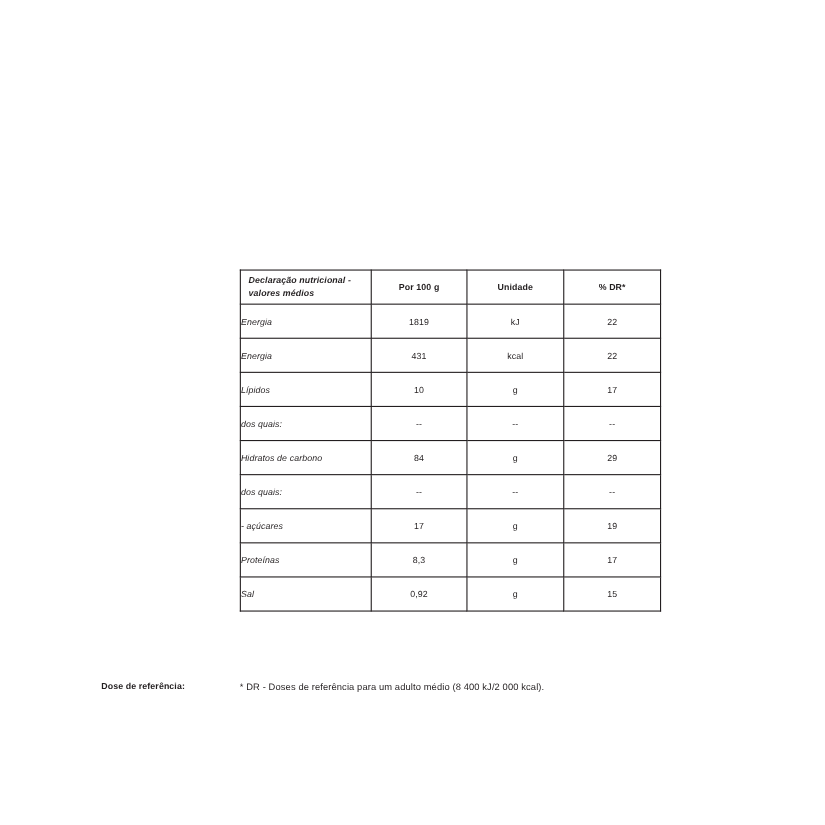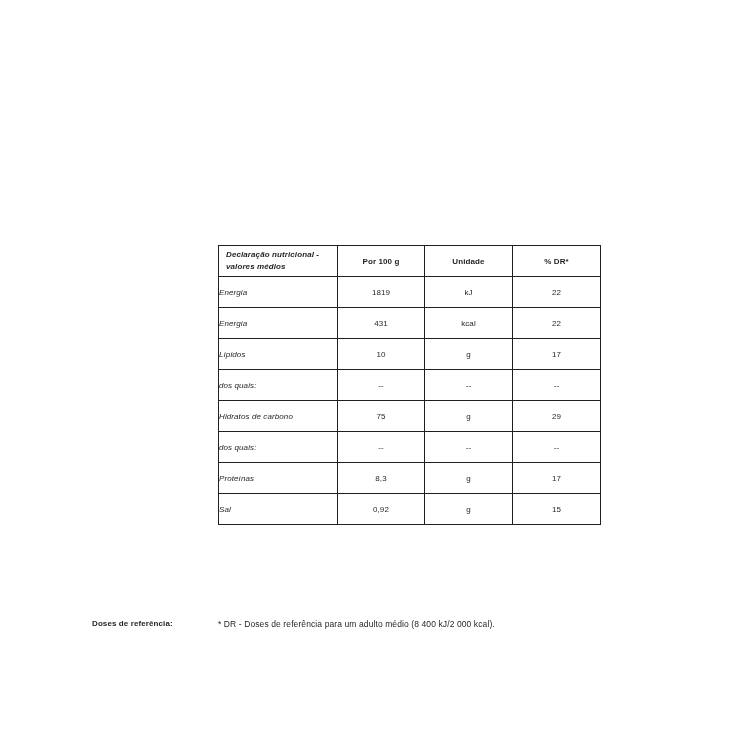--- a/index.html
+++ b/index.html
@@ -131,43 +131,49 @@
         <td class="ctr">17</td>
       </tr>
       <tr>
         <td class="name">dos quais:</td>
         <td class="ctr">--</td>
         <td class="ctr">--</td>
         <td class="ctr">--</td>
       </tr>
       <tr>
         <td class="name">Hidratos de carbono</td>
-        <td class="ctr">75</td>
+        <td class="ctr">84</td>
         <td class="ctr">g</td>
         <td class="ctr">29</td>
       </tr>
       <tr>
         <td class="name">dos quais:</td>
         <td class="ctr">--</td>
         <td class="ctr">--</td>
         <td class="ctr">--</td>
+      </tr>
+      <tr>
+        <td class="name">- açúcares</td>
+        <td class="ctr">17</td>
+        <td class="ctr">g</td>
+        <td class="ctr">19</td>
       </tr>
       <tr>
         <td class="name">Proteínas</td>
         <td class="ctr">8,3</td>
         <td class="ctr">g</td>
         <td class="ctr">17</td>
       </tr>
       <tr>
         <td class="name">Sal</td>
         <td class="ctr">0,92</td>
         <td class="ctr">g</td>
         <td class="ctr">15</td>
       </tr>
     </tbody>
   </table>
 
   <div class="footnote">
-    <span class="label">Doses de referência:</span>
+    <span class="label">Dose de referência:</span>
     <span class="text">* DR - Doses de referência para um adulto médio (8 400 kJ/2 000 kcal).</span>
   </div>
 
 </div>
 
 </body></html>

